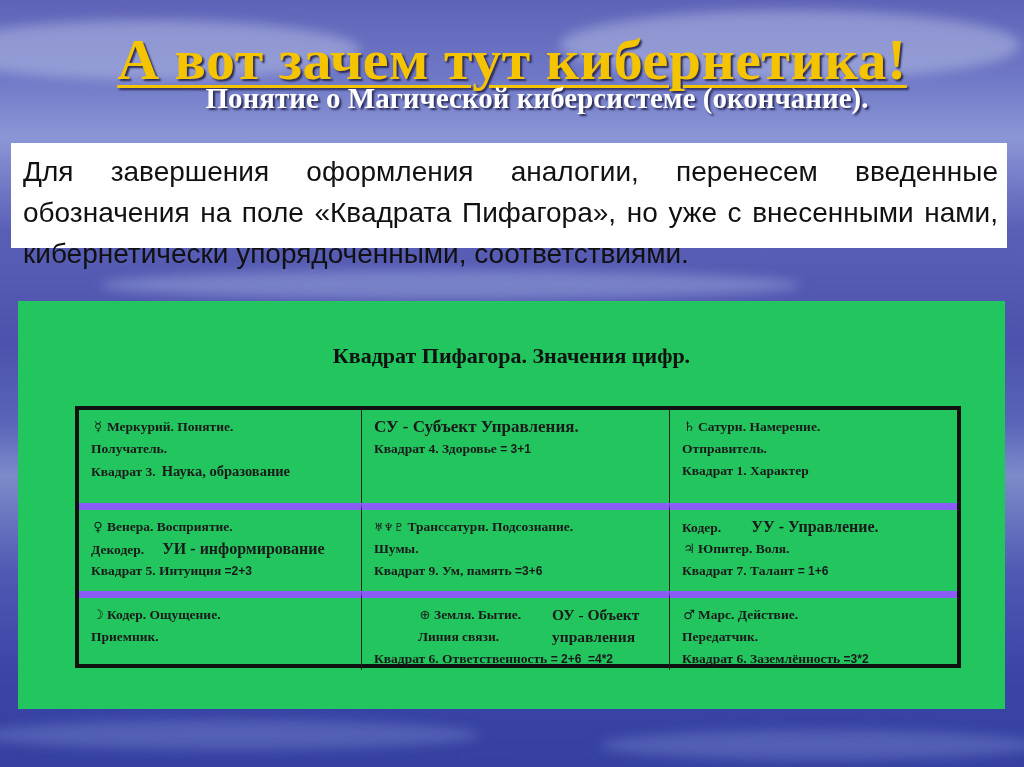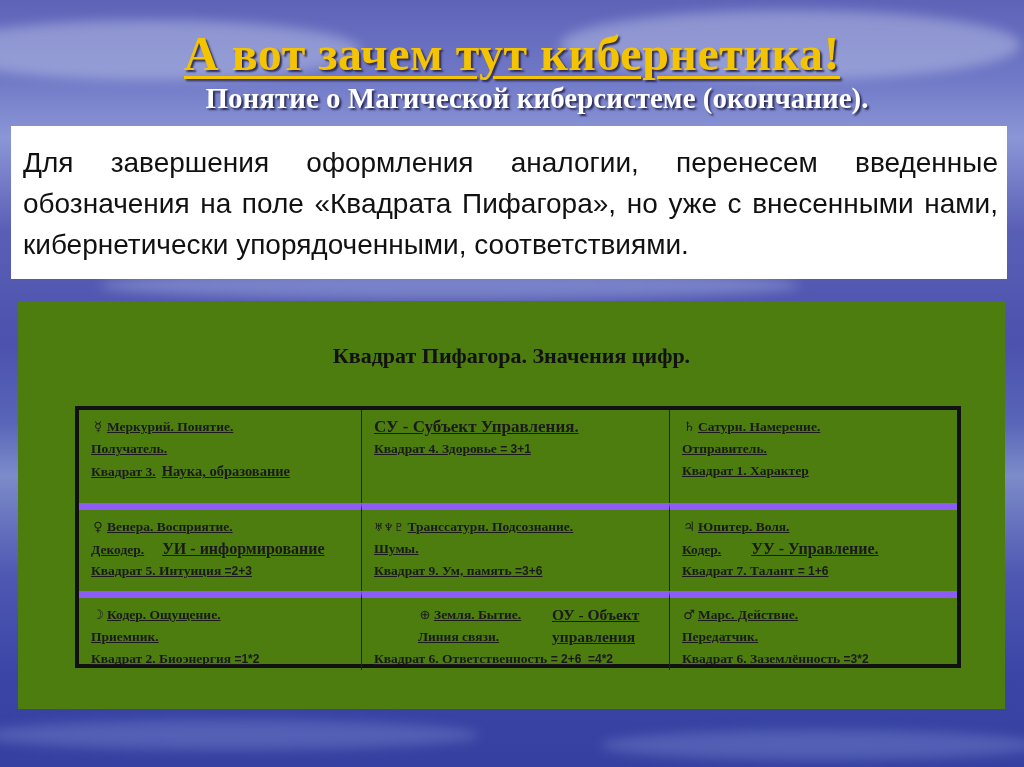--- a/index.html
+++ b/index.html
@@ -4,54 +4,54 @@
   <style>
     html, body { margin: 0; padding: 0; }
     body {
       width: 1024px; height: 767px; overflow: hidden; position: relative;
       background: linear-gradient(180deg, #5f63b8 0%, #6f78c6 10%, #8b96d6 18%, #5a5fb6 30%, #4c52ad 45%, #5865b8 55%, #7c8bc9 62%, #4f58b2 75%, #3a45a6 88%, #3540a0 100%);
       font-family: "Liberation Serif", serif;
     }
     .sky-streak { position: absolute; border-radius: 50%; background: rgba(220,228,245,0.35); filter: blur(6px); }
     .title {
       position: absolute; left: 0; top: 26px; width: 1024px; text-align: center;
-      font-family: "Liberation Serif", serif; font-weight: bold; font-size: 48px;
+      font-family: "Liberation Serif", serif; font-weight: bold; font-size: 58px;
       color: #f5c400; text-decoration: underline; text-decoration-thickness: 3px; text-underline-offset: 6px;
       text-shadow: 2px 2px 2px #2a2a55;
       letter-spacing: 0.5px;
     }
     .subtitle {
       position: absolute; left: 0; top: 82px; width: 1024px; text-align: center;
       font-family: "Liberation Serif", serif; font-weight: bold; font-size: 29px;
       color: #ffffff; text-shadow: 2px 2px 2px #2a2a55; margin-left: 25px;
     }
     .intro-box {
-      position: absolute; left: 11px; top: 126px; width: 996px; height: 153px;
-      background: #ffffff; box-sizing: border-box; padding: 16px 9px 0 12px;
+      position: absolute; left: 11px; top: 143px; width: 996px; height: 105px;
+      background: #ffffff; box-sizing: border-box; padding: 8px 9px 0 12px;
     }
     .intro-text {
       font-family: "Liberation Sans", sans-serif; font-size: 28px; line-height: 41px;
       color: #111; text-align: justify; text-align-last: left; margin: 0;
     }
     .panel {
       position: absolute; left: 18px; top: 301px; width: 987px; height: 408px;
-      background: #4d7c0f;
+      background: #22c55e;
     }
     .panel-title {
       position: absolute; left: 0; top: 42px; width: 100%; text-align: center;
       font-family: "Liberation Serif", serif; font-weight: bold; font-size: 22px; color: #111;
     }
     .grid {
       position: absolute; left: 57px; top: 105px; width: 886px; height: 262px;
       border: 4px solid #111; box-sizing: border-box;
       display: grid; grid-template-columns: 282px 308px 1fr; grid-template-rows: 93px 88px 1fr;
     }
     .cell {
       box-sizing: border-box; padding: 6px 8px 0 12px; position: relative;
-      font-family: "Liberation Serif", serif; font-weight: bold; color: #1a1a1a; font-size: 13.5px; text-decoration: underline;
+      font-family: "Liberation Serif", serif; font-weight: bold; color: #1a1a1a; font-size: 13.5px;
     }
     .cell.bl { border-left: 1.5px solid #222; }
     .cell.bt { border-top: 7px solid #8b5cf6; }
     .line { display: block; white-space: nowrap; height: 22px; line-height: 22px; }
     .line.big { font-size: 15.5px; }
     .sym { display: inline-block; width: 14px; margin-right: 2px; text-align: center; font-family: "DejaVu Sans", sans-serif; font-weight: normal; font-size: 13px; }
     .gap { display: inline-block; width: 18px; }
     .gap-lg { display: inline-block; width: 30px; }
     .big-inline { font-size: 16px; }
     .eq { font-family: "Liberation Sans", sans-serif; font-weight: bold; font-size: 12px; }
@@ -98,29 +98,28 @@
       <span class="line"><span class="sym">♀</span><span>Венера. Восприятие.</span></span>
       <span class="line"><span>Декодер.</span><span class="gap"></span><span class="big-inline">УИ - информирование</span></span>
       <span class="line"><span>Квадрат 5. Интуиция</span> <span class="eq">=2+3</span></span>
     </div>
     <div class="cell bl bt">
       <span class="line"><span class="sym" style="width:auto;font-size:11px;margin-right:4px">♅♆♇</span><span>Транссатурн. Подсознание.</span></span>
       <span class="line">Шумы.</span>
       <span class="line"><span>Квадрат 9. Ум, память</span> <span class="eq">=3+6</span></span>
     </div>
     <div class="cell bl bt">
+      <span class="line"><span>Кодер.</span><span class="gap-lg"></span><span class="big-inline">УУ - Управление.</span></span>
       <span class="line"><span class="sym">♃</span><span>Юпитер. Воля.</span></span>
-      <span class="line"><span>Кодер.</span><span class="gap-lg"></span><span class="big-inline">УУ - Управление.</span></span>
       <span class="line"><span>Квадрат 7. Талант</span> <span class="eq">= 1+6</span></span>
     </div>
 
     <div class="cell bt">
       <span class="line"><span class="sym">☽</span><span>Кодер. Ощущение.</span></span>
       <span class="line">Приемник.</span>
-      <span class="line"><span>Квадрат 2. Биоэнергия</span> <span class="eq">=1*2</span></span>
     </div>
     <div class="cell bl bt">
       <div class="two-col">
         <div class="c1">
           <span class="line"><span class="sym">⊕</span><span>Земля. Бытие.</span></span>
           <span class="line">Линия связи.</span>
         </div>
         <div>
           <span class="line big" style="padding-left:14px">ОУ - Объект</span>
           <span class="line big" style="padding-left:14px">управления</span>

